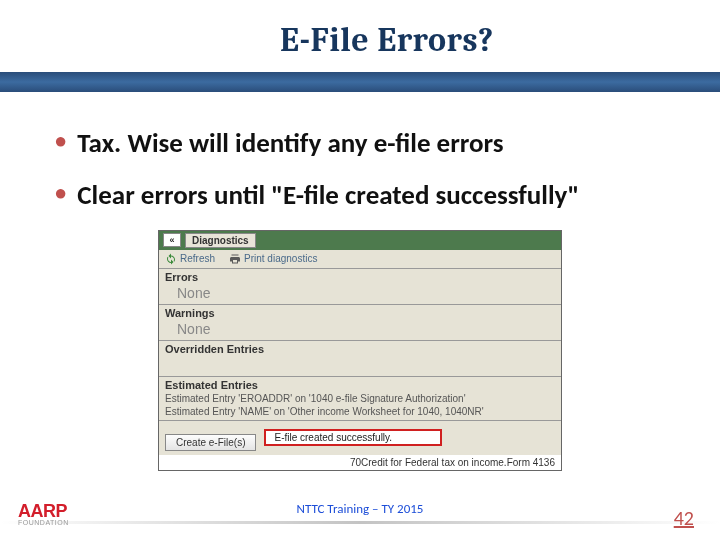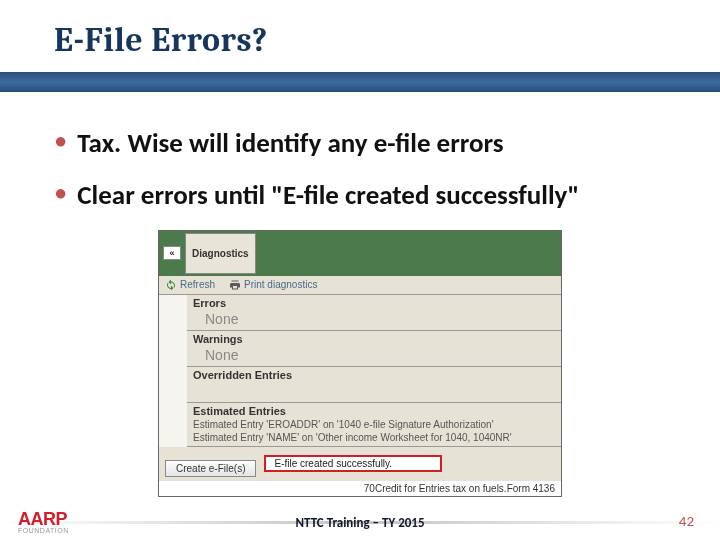--- a/index.html
+++ b/index.html
@@ -1,51 +1,51 @@
 <!DOCTYPE html>
 <html><head>
 <meta charset="utf-8">
 <style>
   * { box-sizing: border-box; margin: 0; padding: 0; }
   html, body { width: 720px; height: 540px; font-family: Georgia, 'Times New Roman', serif; background: #fff; overflow: hidden; }
   .slide { position: relative; width: 720px; height: 540px; }
 
-  .title-block { padding: 20px 0 0 54px; }
+  .title-block { padding: 20px 0 0 54px; text-align: center; }
   .title { font-family: Cambria, Georgia, serif; font-weight: bold; font-size: 34px; color: #17365d; letter-spacing: 0.5px; }
   .title-bar { margin-top: 12px; height: 20px; width: 100%; background: linear-gradient(to bottom, #2a4d7a 0%, #3c6ba0 50%, #2a4d7a 100%); }
 
   .content { padding: 34px 54px 0 54px; }
   .bullet-row { display: flex; align-items: flex-start; margin-bottom: 18px; }
   .bullet-dot { color: #c0504d; font-size: 22px; margin-right: 10px; line-height: 30px; }
   .bullet-text { font-family: Calibri, Arial, sans-serif; font-weight: bold; font-size: 27px; color: #111; line-height: 1.25; }
 
   .screenshot { margin: 0 auto; width: 404px; border: 1px solid #666; background: #f5f4ef; font-family: Arial, sans-serif; font-size: 10px; color: #222; }
   .ss-top { background: #4d7a4d; padding: 2px 4px; display: flex; align-items: center; gap: 4px; }
   .ss-nav { background: #fff; border: 1px solid #888; width: 18px; height: 14px; display: inline-flex; align-items: center; justify-content: center; font-weight: bold; font-size: 9px; }
-  .ss-tab { background: #e8e4d8; border: 1px solid #888; padding: 14px 6px; font-weight: bold; font-size: 10px; color: #333; }
+  .ss-tab { background: #e8e4d8; border: 1px solid #888; padding: 1px 6px; font-weight: bold; font-size: 10px; color: #333; }
   .ss-toolbar { background: #e6e3d6; padding: 3px 6px; display: flex; gap: 14px; border-bottom: 1px solid #999; align-items: flex-start; }
   .ss-tool { display: inline-flex; align-items: center; gap: 3px; color: #4a6a8a; font-size: 10px; }
   .ss-tool-icon { width: 12px; height: 12px; display: inline-block; }
-  .ss-section { background: #e6e3d6; padding: 2px 6px; border-bottom: 1px solid #999; margin-left: 28px; }
+  .ss-section { background: #e6e3d6; padding: 2px 6px; border-bottom: 1px solid #999; }
   .ss-section-head { font-weight: bold; color: #333; font-size: 11px; margin-bottom: 1px; }
   .ss-gray { color: #888; font-size: 14px; padding: 1px 12px; }
   .ss-line { color: #555; font-size: 10px; padding: 1px 0; white-space: nowrap; overflow: hidden; }
   .ss-btn-row { background: #e6e3d6; padding: 4px 6px; display: flex; gap: 8px; align-items: center; }
   .ss-btn { background: linear-gradient(#fdfdfd,#e4e4e4); border: 1px solid #888; padding: 2px 10px; font-size: 10px; color: #333; margin-top: 9px; }
   .ss-success { border: 2px solid #d02020; background: #fff; padding: 1px 48px 1px 8px; font-size: 10px; }
   .ss-bottom { background: #fff; padding: 2px 6px; font-size: 10px; color: #333; display: flex; justify-content: flex-end; }
 
   .footer-bar { position: absolute; left: 0; bottom: 0; width: 100%; height: 36px; }
   .footer-grad { position: absolute; left: 0; bottom: 16px; width: 100%; height: 3px; background: linear-gradient(to right, #fff 0%, #888 50%, #fff 100%); opacity: 0.5; }
-  .brand { position: absolute; left: 18px; bottom: 6px; display: flex; align-items: flex-end; gap: 11px; }
+  .brand { position: absolute; left: 18px; bottom: 14px; display: flex; align-items: flex-end; gap: 11px; }
   .aarp-logo { font-family: Arial, sans-serif; font-weight: 900; font-size: 18px; color: #d31e2b; letter-spacing: -0.5px; line-height: 0.9; }
   .aarp-sub { font-family: Arial, sans-serif; font-size: 7px; color: #999; letter-spacing: 0.5px; }
   .tax-pill { background: #6e7b86; color: #fff; font-family: 'Arial Narrow', Arial, sans-serif; font-style: italic; font-size: 9px; padding: 4px 38px 4px 10px; border-top-right-radius: 14px; border-bottom-right-radius: 2px; letter-spacing: 1px; }
-  .footer-text { position: absolute; left: 50%; transform: translateX(-50%); bottom: 10px; font-family: Calibri, Arial, sans-serif; font-weight: bold; font-size: 13px; color: #0f172a; }
-  .page-num { position: absolute; right: 26px; bottom: 10px; font-family: Calibri, Arial, sans-serif; font-size: 15px; color: #c0504d; }
+  .footer-text { position: absolute; left: 50%; transform: translateX(-50%); bottom: 24px; font-family: Calibri, Arial, sans-serif; font-weight: normal; font-size: 13px; color: #1d4ed8; }
+  .page-num { position: absolute; right: 26px; bottom: 10px; font-family: Calibri, Arial, sans-serif; font-size: 20px; color: #c0504d; text-decoration: underline; }
 </style>
 </head>
 <body>
 
 <div class="slide">
 
   <div class="title-block">
     <div class="title">E-File Errors?</div>
   </div>
   <div class="title-bar"></div>
@@ -95,21 +95,21 @@
         <div class="ss-section-head">Estimated Entries</div>
         <div class="ss-line">Estimated Entry 'EROADDR' on '1040 e-file Signature Authorization'</div>
         <div class="ss-line">Estimated Entry 'NAME' on 'Other income Worksheet for 1040, 1040NR'</div>
       </div>
       <div class="ss-btn-row">
         <span class="ss-btn">Create e-File(s)</span>
         <span class="ss-success">E-file created successfully.</span>
       </div>
       <div class="ss-bottom">
         <span>70</span>
-        <span>Credit for Entries tax on fuels.</span>
+        <span>Credit for Federal tax on income.</span>
         <span>Form 4136</span>
       </div>
     </div>
   </div>
 
   <div class="footer-bar">
     <div class="footer-grad"></div>
     <div class="brand">
       <div>
         <div class="aarp-logo">AARP</div>

